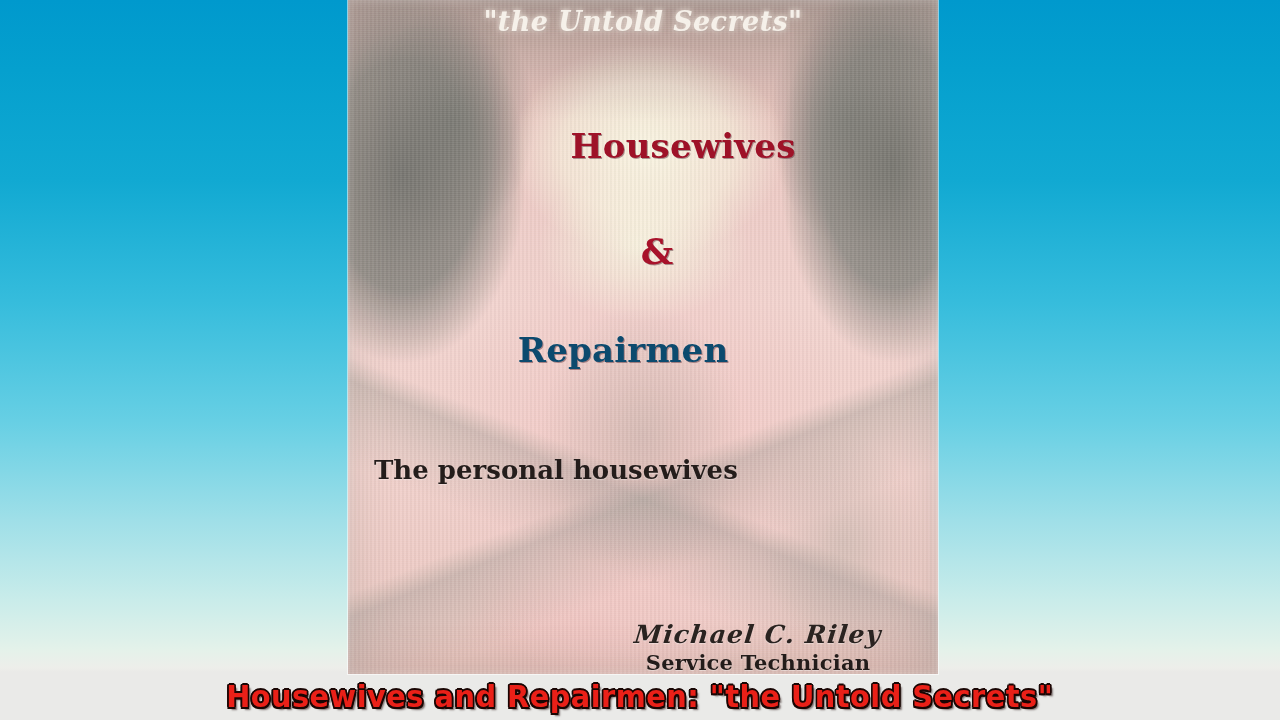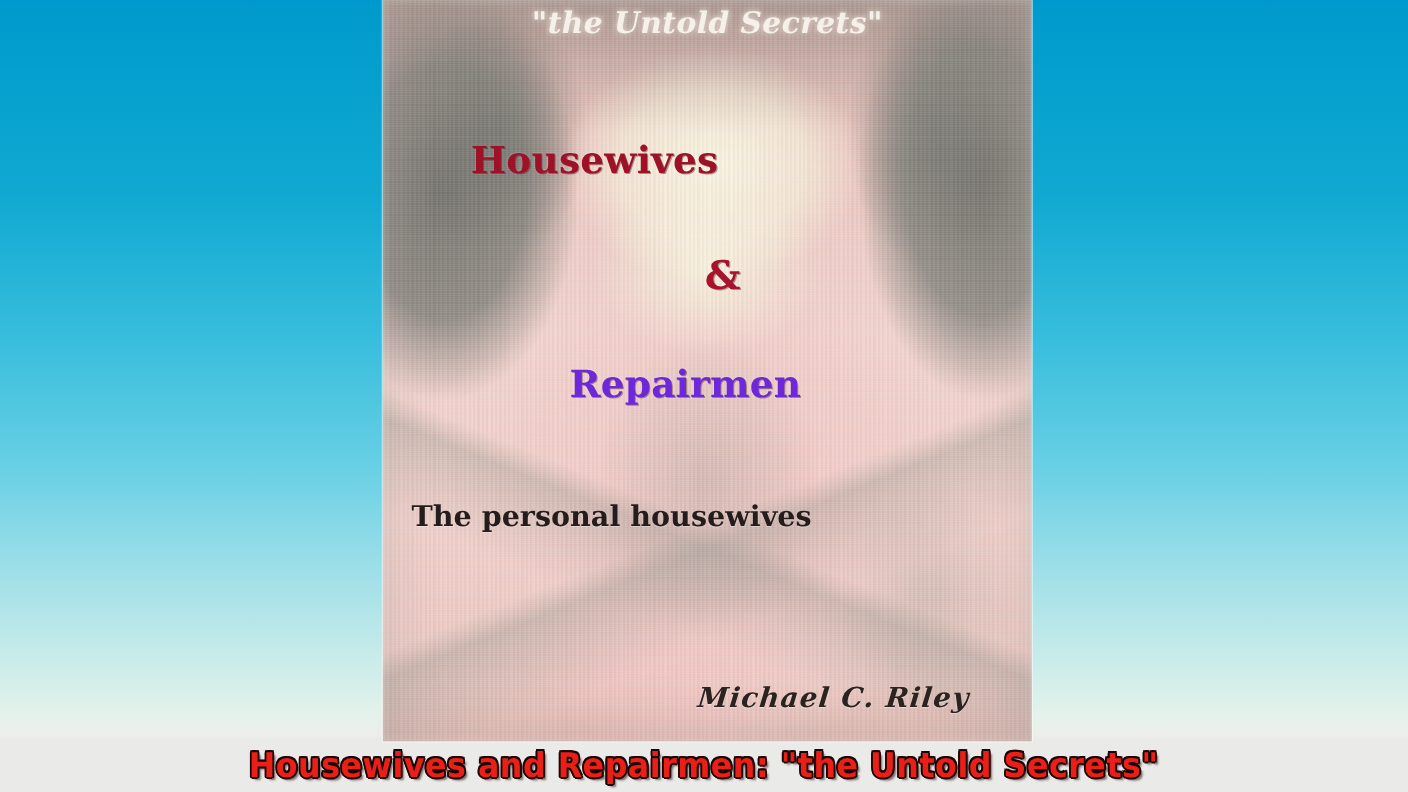--- a/index.html
+++ b/index.html
@@ -114,21 +114,21 @@
     letter-spacing:.4px;
     color:#fbf7f0;
     text-shadow:0 0 4px rgba(235,225,215,.95),
                 0 1px 2px rgba(150,130,125,.55),
                 0 0 9px rgba(255,250,245,.5);
     opacity:.93;
   }
 
   #title-housewives {
     left:0; right:0; top:126px;
-    text-align:left;
+    text-align:center;
     padding-left:80px;
     font-family:"DejaVu Serif", serif;
     font-weight:700;
     font-size:34px;
     letter-spacing:.2px;
     color:#9e1228;
     text-shadow:1px 1px 0 rgba(60,10,20,.40), 0 0 2px rgba(255,255,255,.35);
   }
 
   #title-amp {
@@ -143,21 +143,21 @@
   }
 
   #title-repairmen {
     left:0; right:0; top:330px;
     text-align:center;
     padding-right:40px;
     font-family:"DejaVu Serif", serif;
     font-weight:700;
     font-size:34px;
     letter-spacing:.2px;
-    color:#6d28d9;
+    color:#0c4a6e;
     text-shadow:1px 1px 0 rgba(60,10,20,.40), 0 0 2px rgba(255,255,255,.35);
   }
 
   #blurb {
     left:22px; top:446px; width:560px;
     font-family:"DejaVu Serif", serif;
     font-weight:700;
     font-size:26px;
     line-height:49px;
     color:#241d1b;
@@ -247,19 +247,20 @@
     <div class="cv-text" id="title-amp">&amp;</div>
 
     <div class="cv-text" id="title-repairmen">Repairmen</div>
 
     <div class="cv-text" id="blurb">
       <span class="ln1">The personal housewives</span>
     </div>
 
     <div class="cv-text" id="author-sig">Michael C. Riley</div>
 
+    <div class="cv-text" id="author-role">Service Technician</div>
   </div>
 
   <div id="caption-bar">
     <span id="caption-text">Housewives and Repairmen: "the Untold Secrets"</span>
   </div>
 
 </div>
 
 </body></html>

